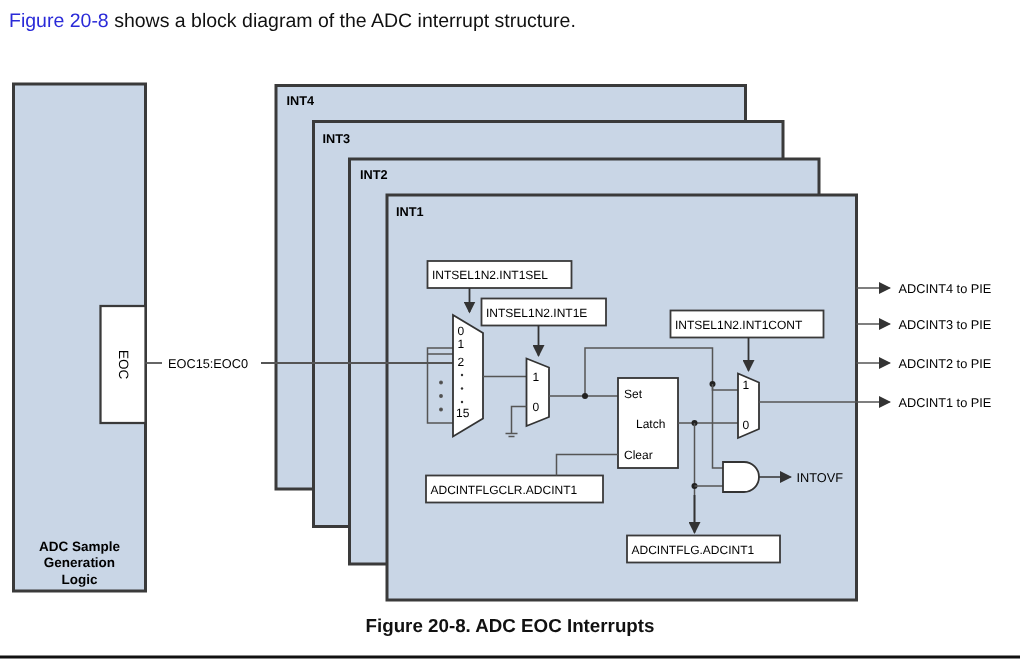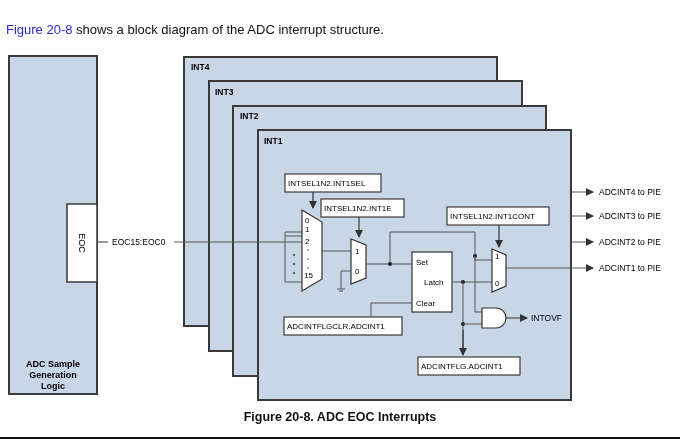--- a/index.html
+++ b/index.html
@@ -1,17 +1,17 @@
 <!DOCTYPE html>
 <html><head>
   <meta charset="utf-8">
   <style>
     html, body { margin: 0; padding: 0; background: #ffffff; }
     body { width: 680px; height: 440px; position: relative; overflow: hidden; font-family: "Liberation Sans", sans-serif; }
-    .intro { position: absolute; left: 6px; top: 22px; font-size: 13px; color: #111; white-space: nowrap; }
+    .intro { position: absolute; left: 6px; top: 6px; font-size: 13px; color: #111; white-space: nowrap; }
     .intro .link { color: #2a2ad8; }
     svg { position: absolute; left: 0; top: 0; }
     .bottom-rule { position: absolute; left: 0; top: 437px; width: 680px; height: 2px; background: #111; }
     .caption { position: absolute; left: 0; width: 680px; top: 410px; text-align: center; font-size: 12.5px; font-weight: bold; color: #111; }
   </style>
 </head>
 <body>
 
 <div class="intro"><span class="link">Figure 20-8</span><span> shows a block diagram of the ADC interrupt structure.</span></div>
 

